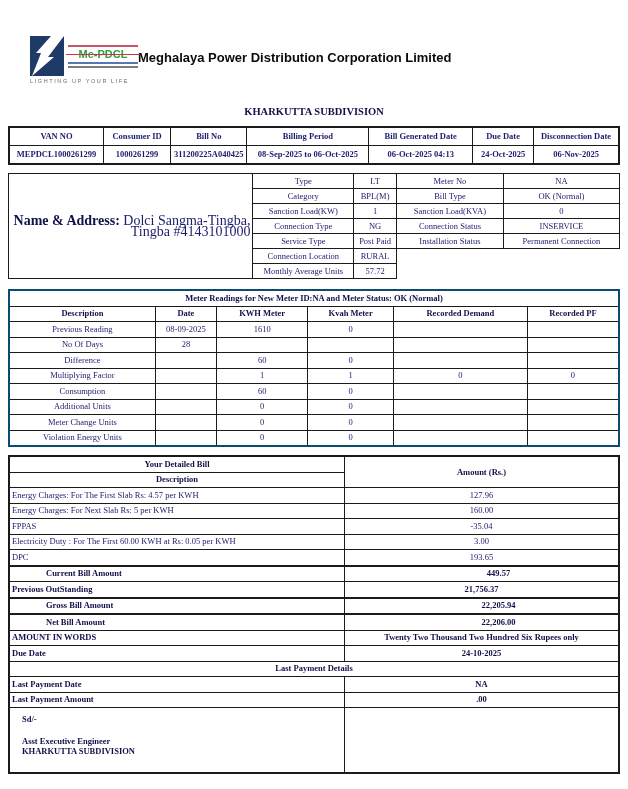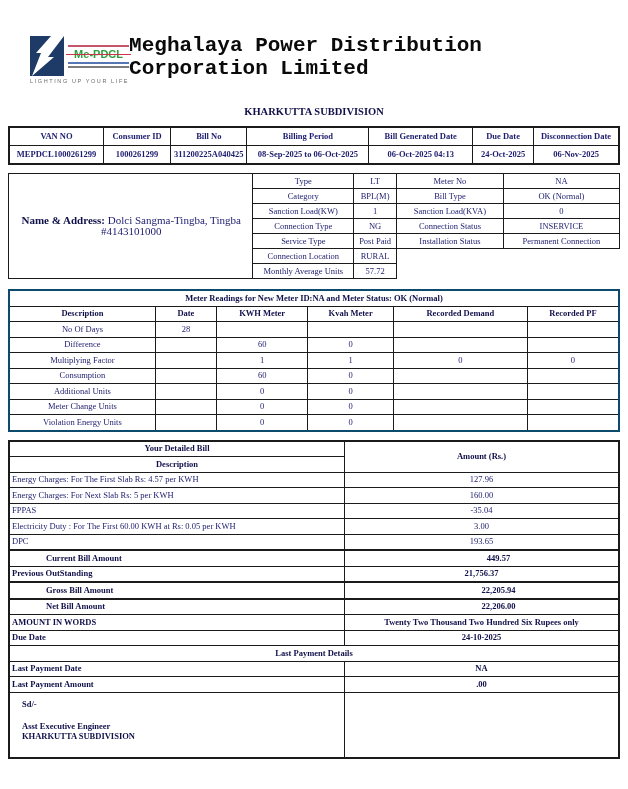--- a/index.html
+++ b/index.html
@@ -13,33 +13,33 @@
   .logo-right{display:flex;flex-direction:column;justify-content:center;margin-left:4px;flex:1;}
   .logo-line{height:2px;margin:1px 0;}
   .l-red{background:#c4556a;}
   .l-blue{background:#5577b3;}
   .l-gray{background:#7c7c7c;}
   .logo-brand{position:relative;font-family:"Liberation Sans",sans-serif;
         font-weight:bold;font-size:11px;color:#2f9e41;text-align:center;line-height:13px;}
   .logo-strike{position:absolute;left:-2px;right:-2px;top:6px;height:1.5px;background:#cc3344;}
   .logo-tagline{font-family:"Liberation Sans",sans-serif;font-size:5.5px;letter-spacing:1.6px;
         color:#6b6b6b;margin-top:2px;white-space:nowrap;}
-  .company{font-family:Liberation Mono, monospace;font-weight:bold;font-size:21px;
+  .company{font-family:Liberation Sans, sans-serif;font-weight:bold;font-size:13px;
         color:#0a0a0a;margin-left:0;margin-top:-6px;}
   .subdivision{text-align:center;font-weight:bold;font-size:10.5px;color:#10104a;margin-top:22px;}
   
   table{border-collapse:collapse;width:612px;margin:0 auto;table-layout:fixed;}
   td{border:1px solid #1b1b1b;font-size:8.5px;line-height:11px;padding:1.5px 2px;
      text-align:center;color:#1c1c6e;overflow:hidden;word-wrap:break-word;}
   .b{font-weight:bold;color:#10104a;}
   .t1{margin-top:9px;border:2px solid #1b1b1b;}
   .t1 td{height:14px;font-weight:bold;}
   .t2{margin-top:8px;}
   .t2 td{height:11px;}
-  .namecell{text-align:center;padding-left:3px;font-size:11px;}
+  .namecell{text-align:right;padding-left:3px;font-size:14px;}
   .nob{border:none !important;}
   .t3{margin-top:10px;border:2px solid #0c4a6e;}
   .t3 td{height:11.5px;}
   .t4{margin-top:8px;border:2px solid #1b1b1b;}
   .t4 td{height:11.5px;}
   .t4 td.desc{text-align:left;}
   .tb td{border-top:2px solid #1b1b1b;padding-left:36px;}
   .sig{height:58px !important;vertical-align:top;text-align:left;padding:6px 0 0 12px;}
   .sig .sd{margin-bottom:12px;}
   .sig div{font-weight:bold;color:#10104a;font-size:8.5px;line-height:10px;}
@@ -178,20 +178,28 @@
     </tr>
     <tr>
       <td class="b">Description</td>
       <td class="b">Date</td>
       <td class="b">KWH Meter</td>
       <td class="b">Kvah Meter</td>
       <td class="b">Recorded Demand</td>
       <td class="b">Recorded PF</td>
     </tr>
     <tr>
+      <td>Previous Reading</td>
+      <td>08-09-2025</td>
+      <td>1610</td>
+      <td>0</td>
+      <td></td>
+      <td></td>
+    </tr>
+    <tr>
       <td>No Of Days</td>
       <td>28</td>
       <td></td>
       <td></td>
       <td></td>
       <td></td>
     </tr>
     <tr>
       <td>Difference</td>
       <td></td>

